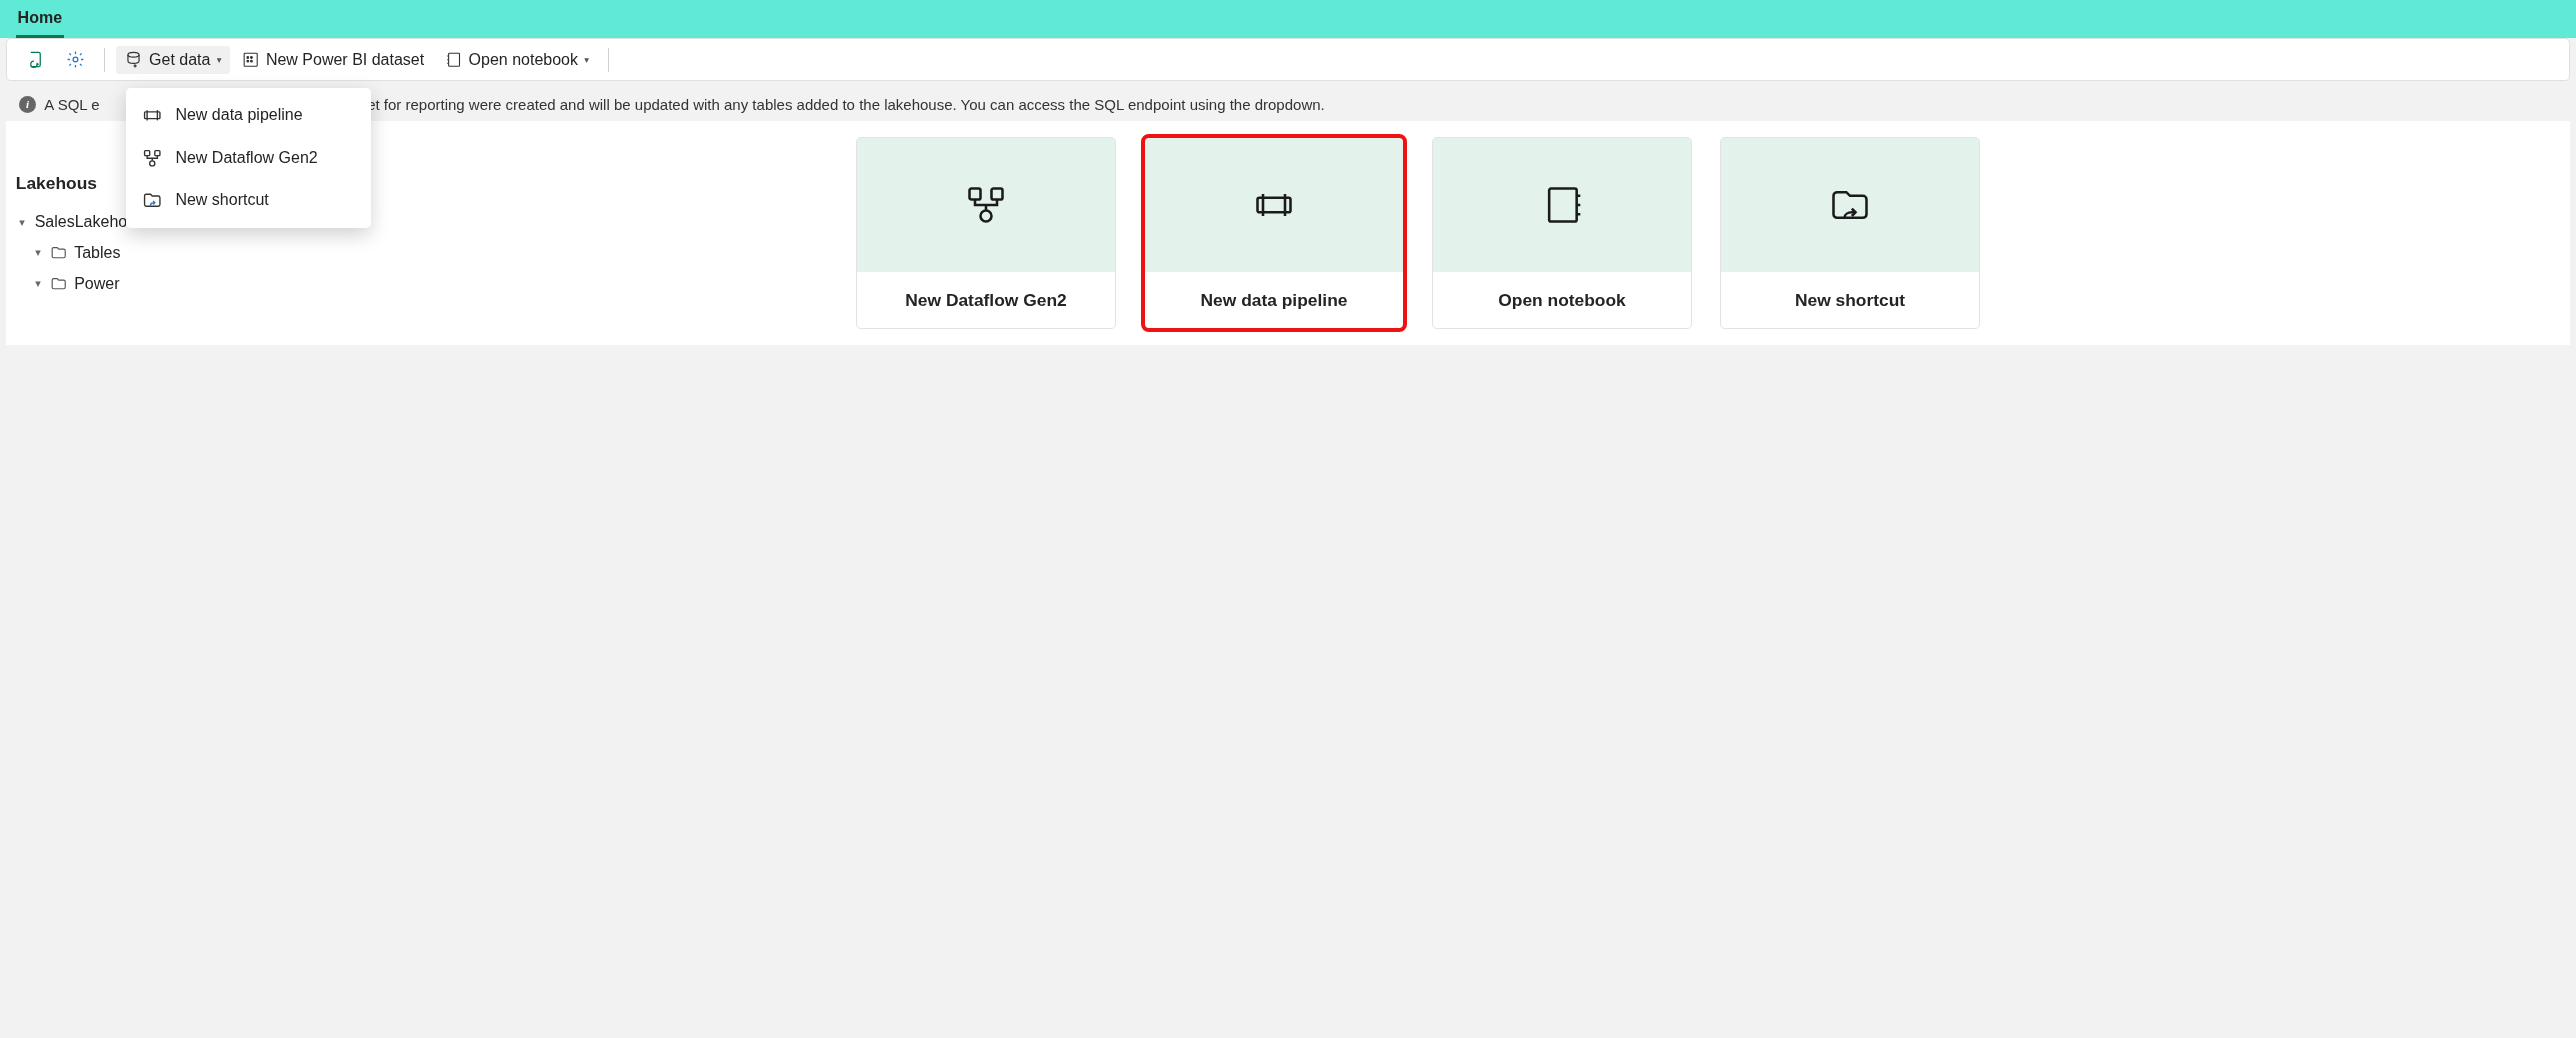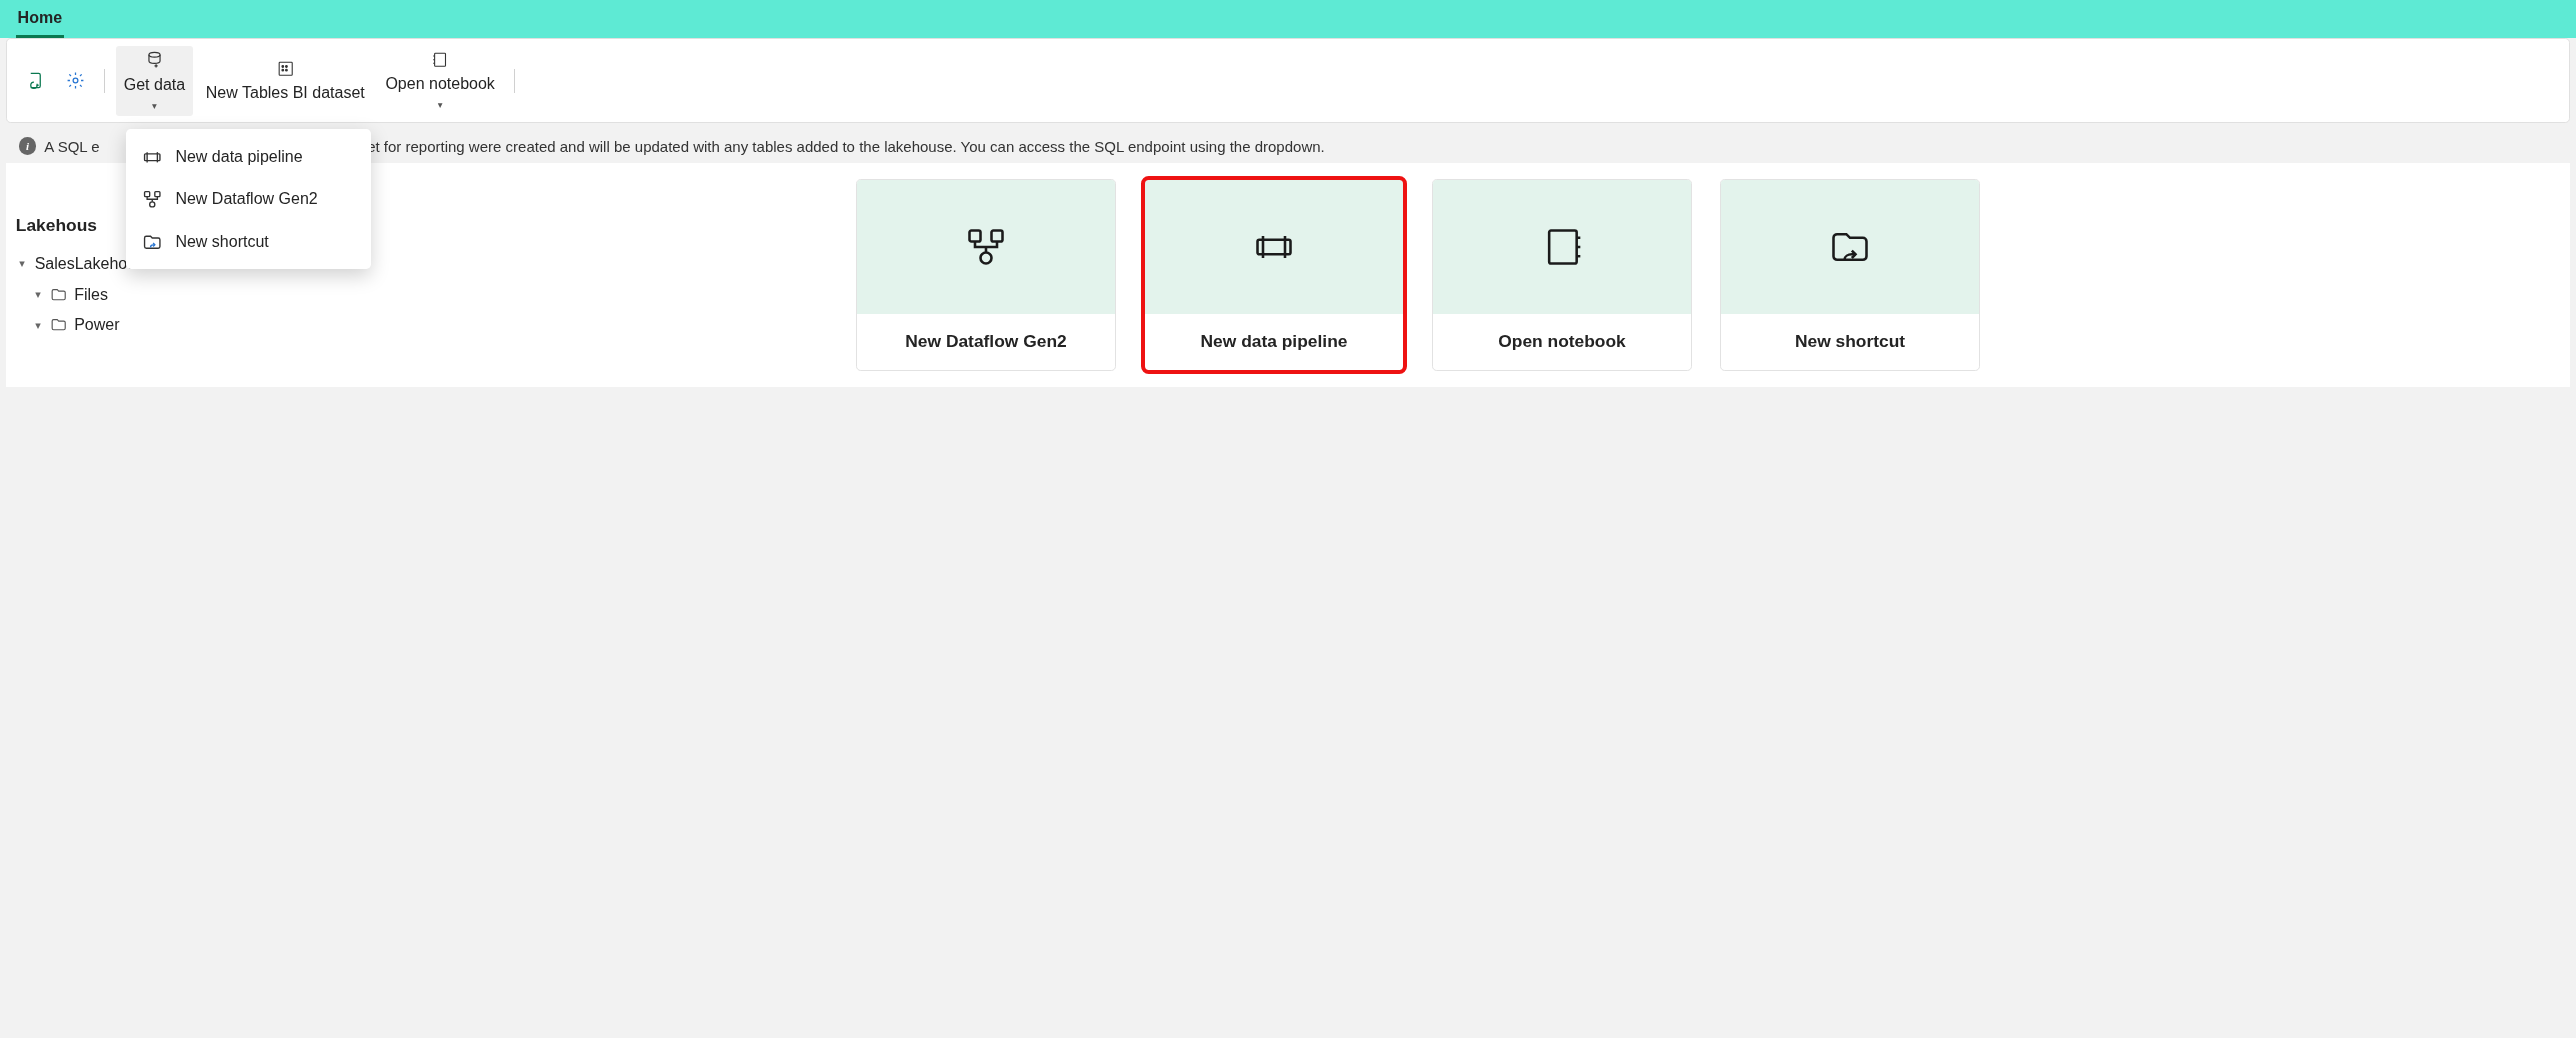--- a/index.html
+++ b/index.html
@@ -35,21 +35,20 @@
     gap: 4.7px;
     font-size: 16px;
   }
   .tb-btn {
     display: inline-flex;
     align-items: center;
     gap: 6.3px;
     padding: 4.7px 8px;
     border-radius: 3.2px;
     cursor: pointer;
-    flex-direction: column;
   }
   .tb-btn.open {
     background: #f0f0f0;
   }
   .tb-sep {
     width: 0.8px;
     height: 24px;
     background: #d0d0d0;
     margin: 0 6.3px;
   }
@@ -223,21 +222,21 @@
   <span class="tb-btn">
     <span class="icon">
       <svg width="17.4" height="17.4" viewBox="0 0 24 24" fill="none" stroke="#333" stroke-width="1.5">
         <rect x="3" y="3" width="18" height="18" rx="1"></rect>
         <circle cx="8" cy="9" r="1.2" fill="#333"></circle>
         <circle cx="13" cy="9" r="1.2" fill="#333"></circle>
         <circle cx="8" cy="14" r="1.2" fill="#333"></circle>
         <circle cx="13" cy="14" r="1.2" fill="#333"></circle>
       </svg>
     </span>
-    <span>New Tables BI dataset</span>
+    <span>New Power BI dataset</span>
   </span>
 
   <span class="tb-btn">
     <span class="icon">
       <svg width="17.4" height="17.4" viewBox="0 0 24 24" fill="none" stroke="#333" stroke-width="1.5">
         <rect x="5" y="3" width="15" height="18" rx="1"></rect>
         <line x1="5" y1="7" x2="3" y2="7"></line>
         <line x1="5" y1="12" x2="3" y2="12"></line>
         <line x1="5" y1="17" x2="3" y2="17"></line>
       </svg>
@@ -298,21 +297,21 @@
         <span class="tree-caret">▾</span>
         <span>SalesLakehouse</span>
       </div>
       <div class="tree-row child1">
         <span class="tree-caret">▾</span>
         <span class="icon folder-ico">
           <svg width="17.4" height="17.4" viewBox="0 0 24 24" fill="none" stroke="#555" stroke-width="1.6">
             <path d="M3 7a2 2 0 0 1 2-2h5l2 2h7a2 2 0 0 1 2 2v8a2 2 0 0 1-2 2H5a2 2 0 0 1-2-2z"></path>
           </svg>
         </span>
-        <span>Files</span>
+        <span>Tables</span>
       </div>
       <div class="tree-row child1">
         <span class="tree-caret">▾</span>
         <span class="icon folder-ico">
           <svg width="17.4" height="17.4" viewBox="0 0 24 24" fill="none" stroke="#555" stroke-width="1.6">
             <path d="M3 7a2 2 0 0 1 2-2h5l2 2h7a2 2 0 0 1 2 2v8a2 2 0 0 1-2 2H5a2 2 0 0 1-2-2z"></path>
           </svg>
         </span>
         <span>Power</span>
       </div>

